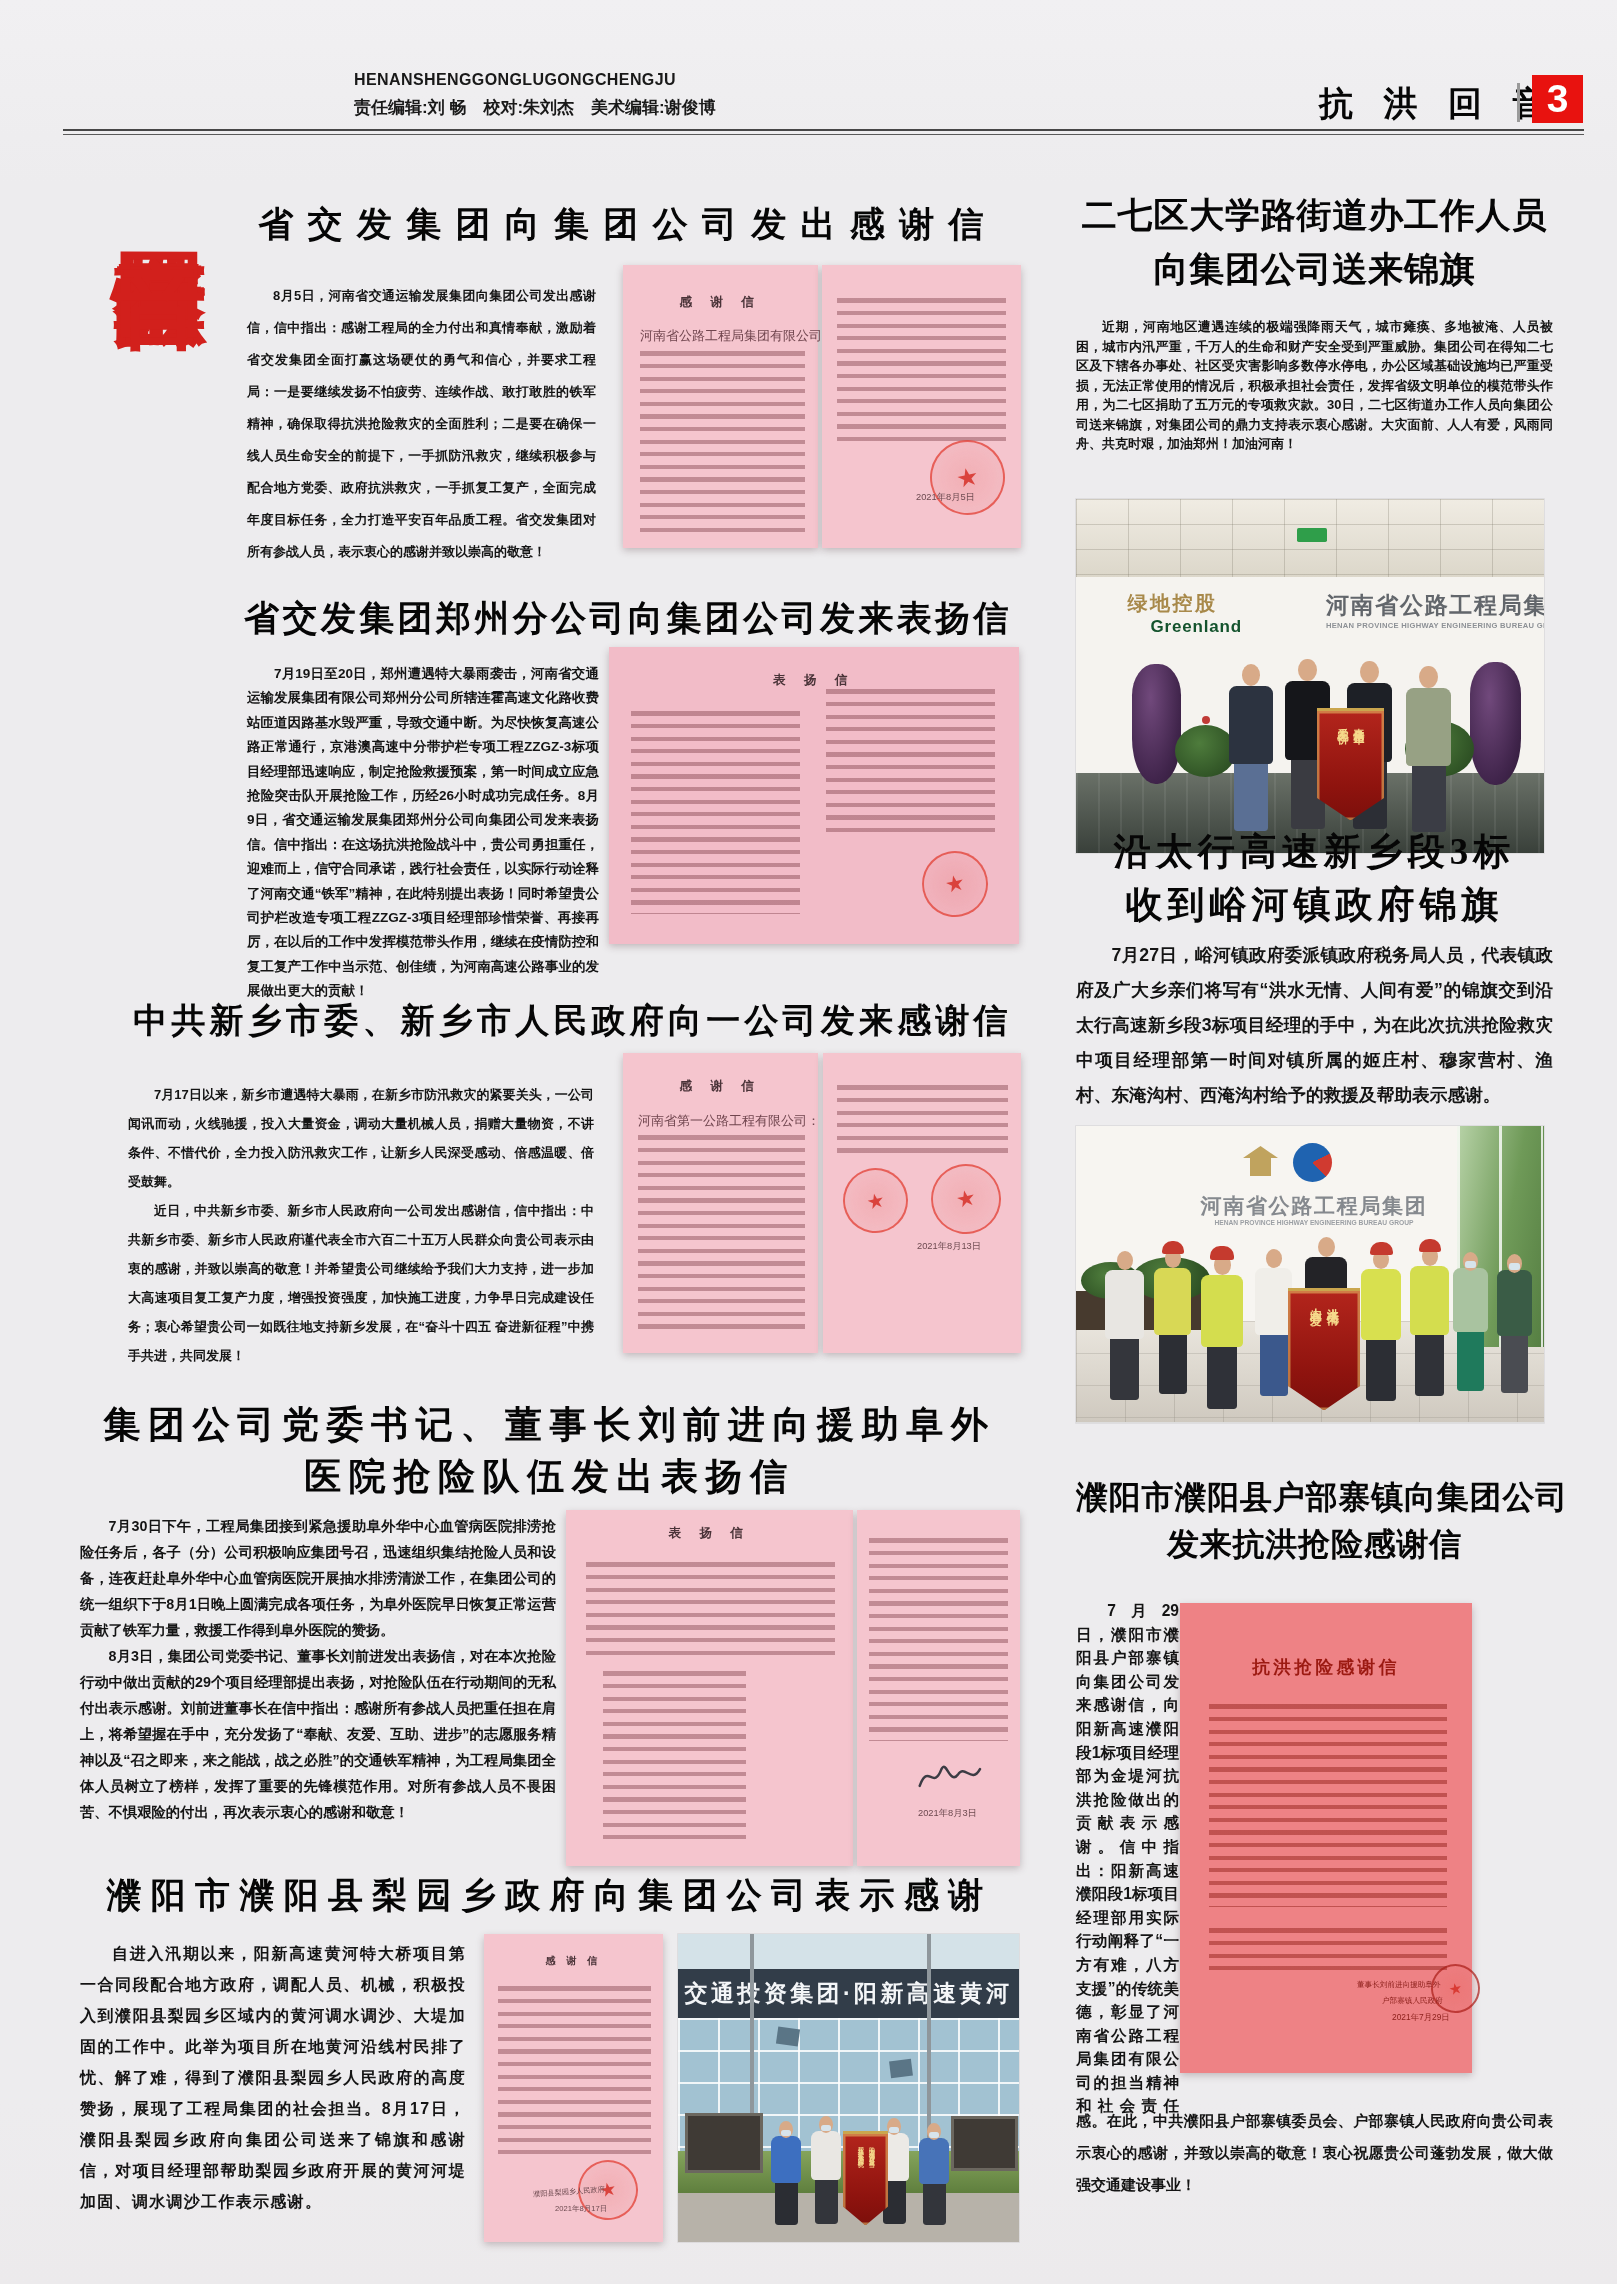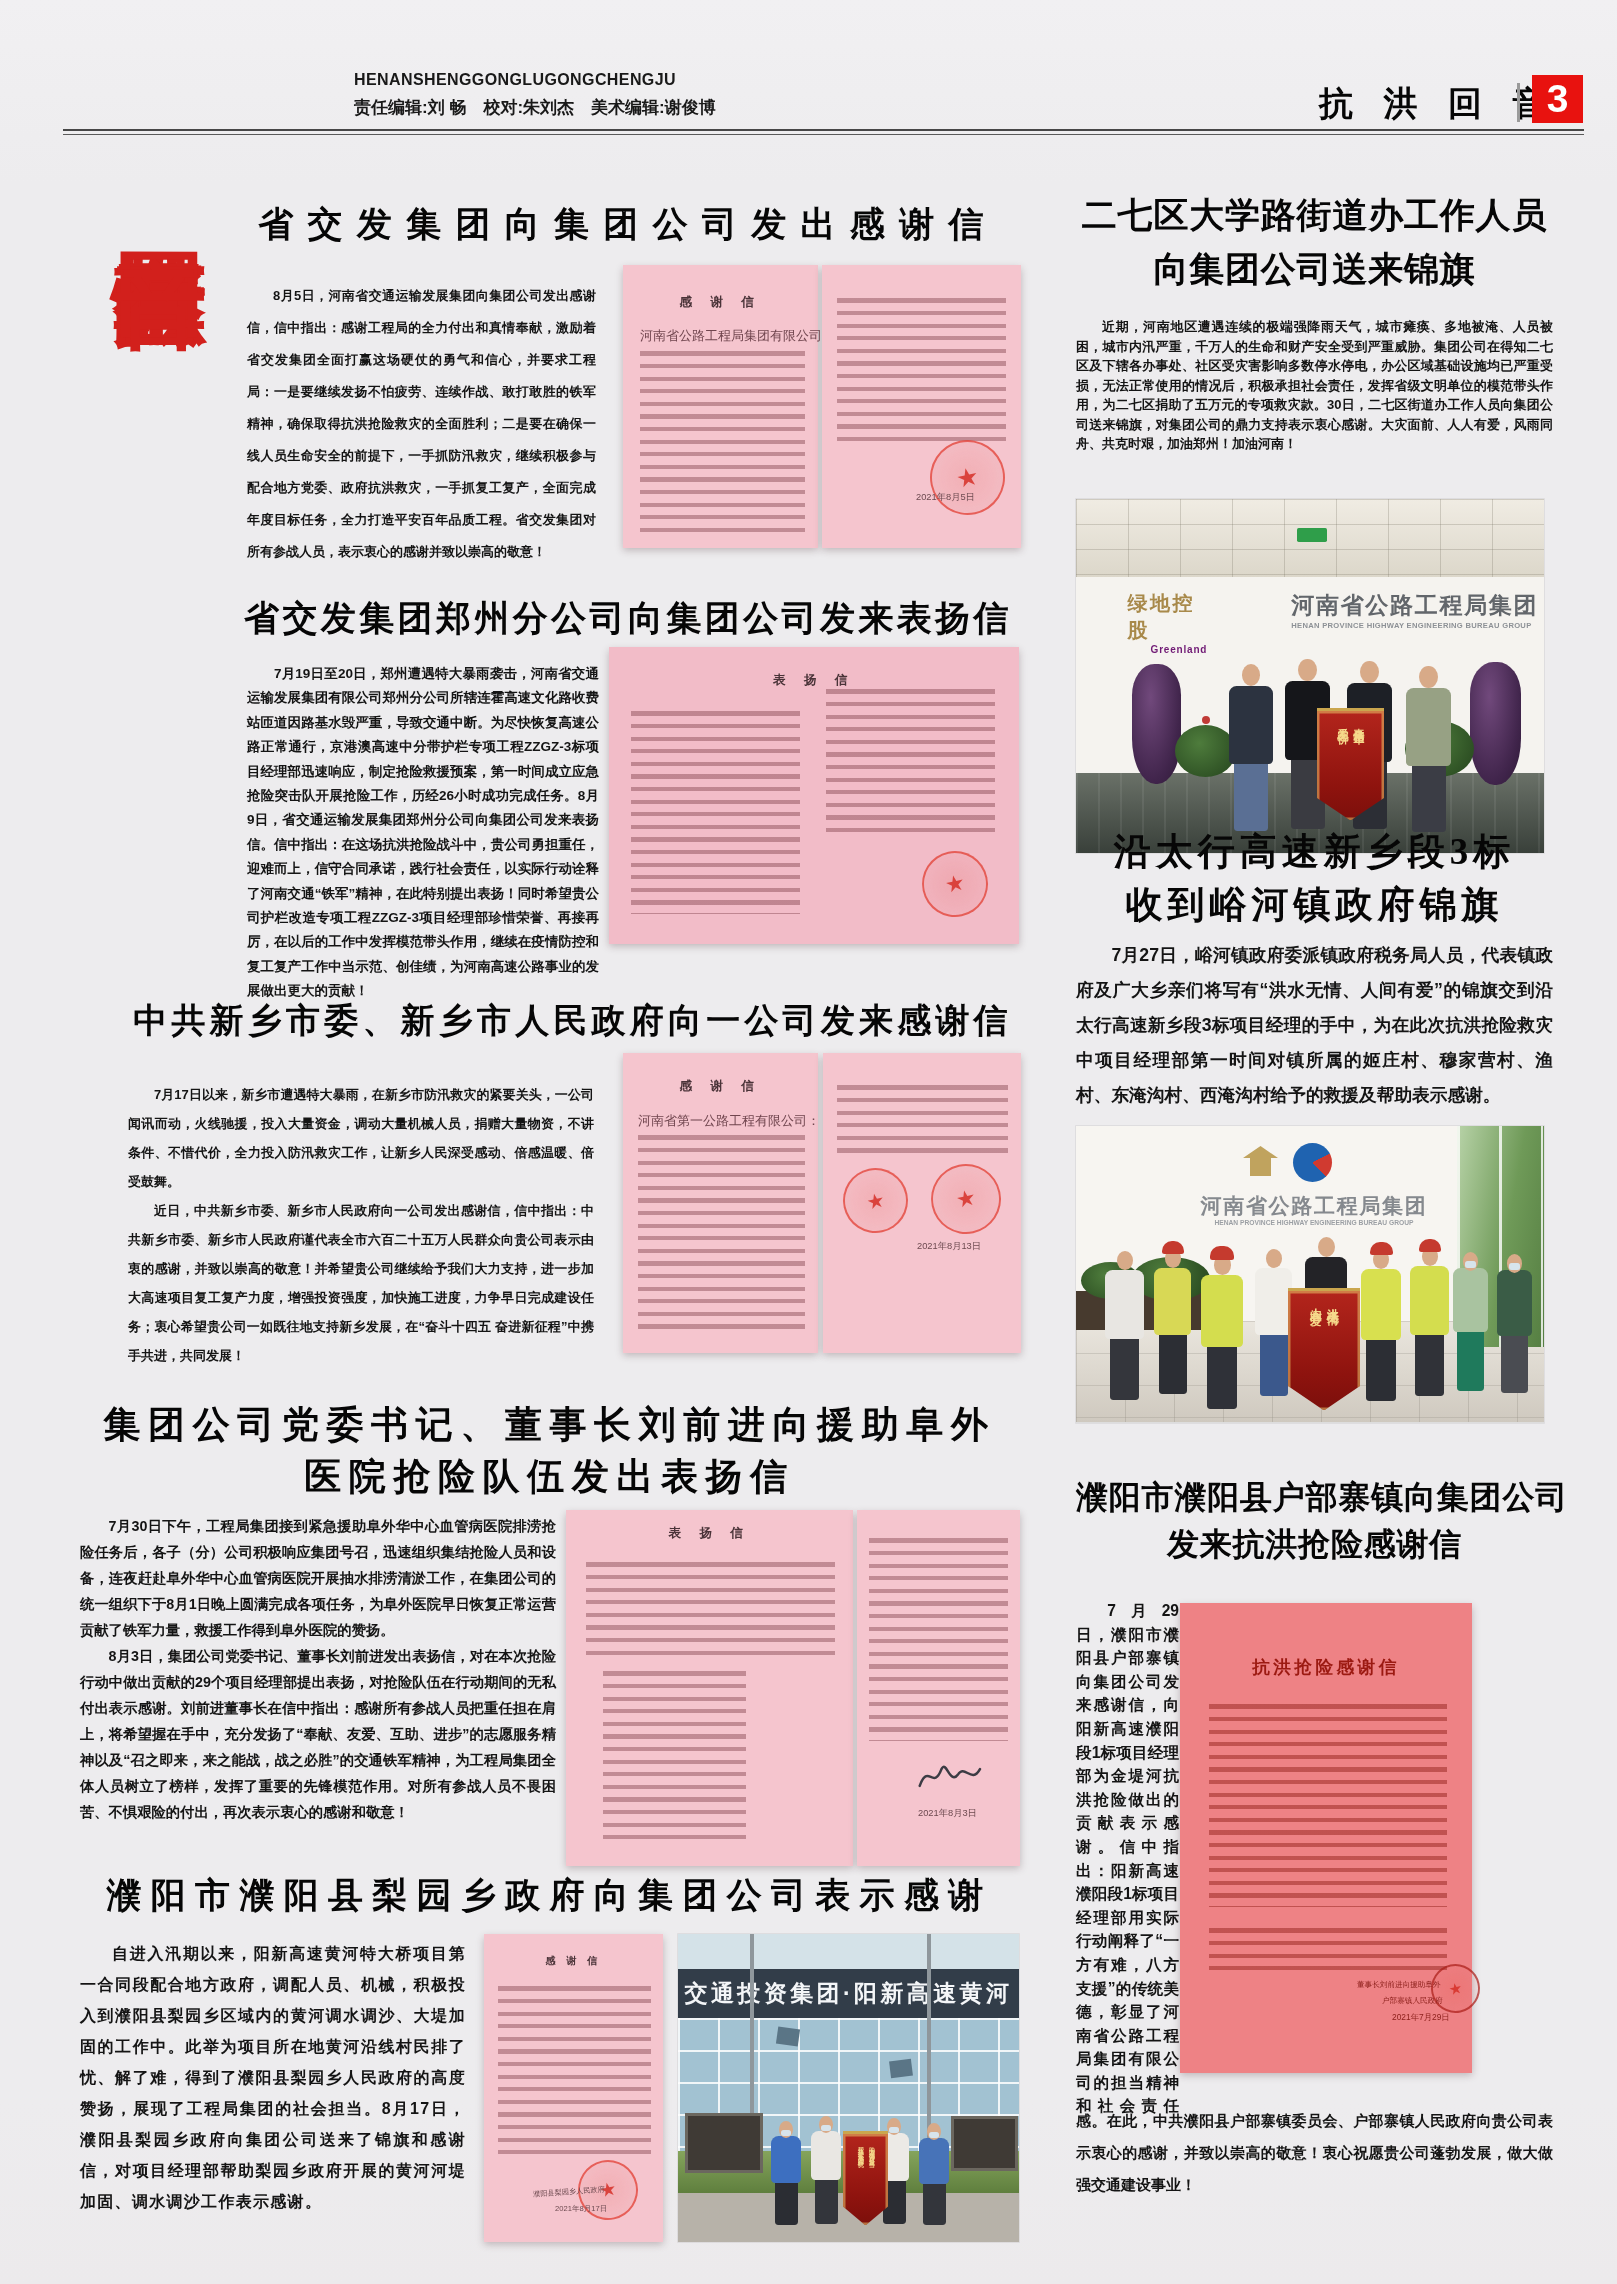--- a/index.html
+++ b/index.html
@@ -199,21 +199,21 @@
                                  linear-gradient(#f0ece3,#dcd7ca);"></div>
     <div class="abs" style="left:221px;top:29px;width:30px;height:14.3px;background:#2f9e4a;border-radius:1.7px;"></div>
     <div class="abs" style="left:0;top:78px;right:0;height:196px;background:#f5f3ef;"></div>
     <div class="abs" style="left:0;top:274px;right:0;height:80px;
                 background-image:repeating-linear-gradient(90deg,rgba(255,255,255,.07) 0 1.7px,rgba(0,0,0,0) 1.7px 22px),linear-gradient(#6a7168,#39403a);"></div>
 
     <div class="abs" style="left:23.6px;top:91px;width:421px;height:66px;display:flex;align-items:flex-start;gap:28px;">
       <div style="width:37px;height:34px;background:#b99a55;clip-path:polygon(50% 0,100% 40%,80% 40%,80% 100%,20% 100%,20% 40%,0 40%);"></div>
       <div style="display:flex;flex-direction:column;">
         <span style="font-size:20px;font-weight:700;color:#a8894a;letter-spacing:2.5px;">绿地控股</span>
-        <span style="font-size:10px;font-weight:700;color:#701a75;letter-spacing:0.8px;margin-left:23px;">Greenland</span>
+        <span style="font-size:17px;font-weight:700;color:#14532d;letter-spacing:0.8px;margin-left:23px;">Greenland</span>
       </div>
       <div style="width:1.7px;height:49px;background:#c9c4ba;"></div>
       <div style="width:35px;height:35px;border-radius:50%;background:conic-gradient(from 220deg,#1c57a5 0 68%,#c8262b 68% 100%);"></div>
       <div style="display:flex;flex-direction:column;">
         <span style="font-size:23px;font-weight:900;color:#62666b;letter-spacing:1.7px;white-space:nowrap;">河南省公路工程局集团</span>
         <span style="font-size:7.6px;font-weight:700;color:#8d9196;letter-spacing:0.3px;white-space:nowrap;">HENAN PROVINCE HIGHWAY ENGINEERING BUREAU GROUP</span>
       </div>
     </div>
 
     <div class="vase" style="left:56px;top:165px;width:49px;height:120px;"></div>

